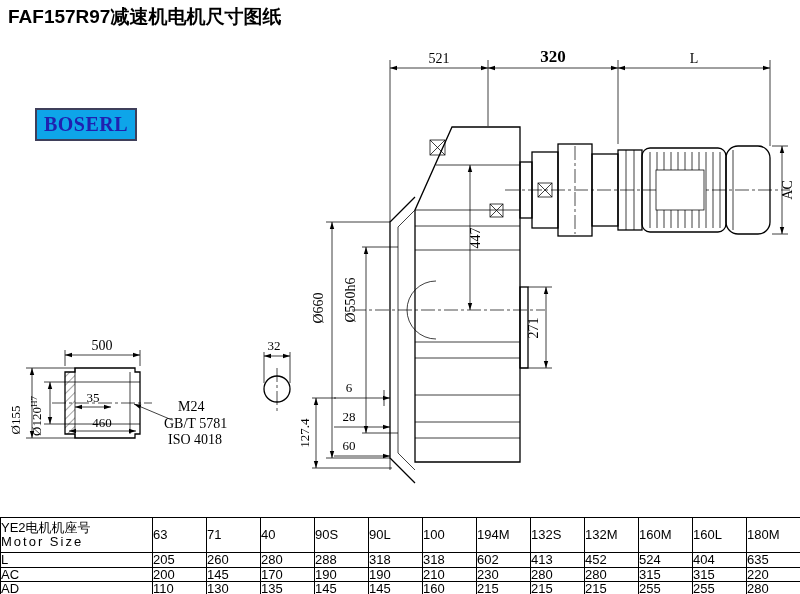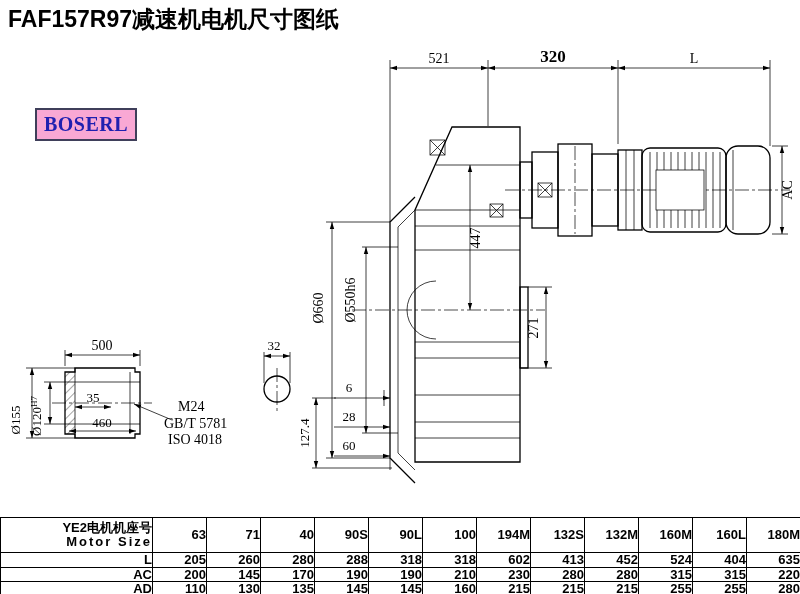--- a/index.html
+++ b/index.html
@@ -1,31 +1,31 @@
 <!DOCTYPE html>
 <html><head>
 <meta charset="utf-8">
 <style>
   *{margin:0;padding:0;box-sizing:border-box}
   html,body{width:800px;height:594px}
   body{background:#fff;position:relative;overflow:hidden;font-family:"Liberation Sans",sans-serif;color:#000}
-  .title{position:absolute;left:8px;top:4px;font-size:23px;font-weight:bold;letter-spacing:0;white-space:nowrap}
-  .logo{position:absolute;left:35px;top:108px;width:102px;height:33px;border:2px solid #3f3f5a;display:flex;align-items:center;justify-content:center;background:#f9a8d4}
+  .title{position:absolute;left:8px;top:4px;font-size:19px;font-weight:bold;letter-spacing:0;white-space:nowrap}
+  .logo{position:absolute;left:35px;top:108px;width:102px;height:33px;border:2px solid #3f3f5a;display:flex;align-items:center;justify-content:center;background:#0ea5e9}
   .logo span{font-family:"Liberation Serif",serif;font-weight:bold;font-size:20px;color:#2020b0;letter-spacing:.5px}
   svg.drawing{position:absolute;left:0;top:0}
   .ol{fill:none;stroke:#000;stroke-width:1.3}
   .tn{fill:none;stroke:#000;stroke-width:.75}
   .dm{fill:none;stroke:#000;stroke-width:.75;marker-start:url(#ar);marker-end:url(#ar)}
   .de{fill:none;stroke:#000;stroke-width:.75;marker-end:url(#ar)}
   .cl{fill:none;stroke:#000;stroke-width:.7;stroke-dasharray:14 3 3 3}
   .dtxt{fill:#000;font-family:"Liberation Serif",serif;font-size:14px}
   .sm{font-size:13px}
   .big{font-size:17px;font-weight:bold}
   table.size-table{position:absolute;left:0;top:517px;width:800px;border-collapse:collapse;table-layout:fixed;font-size:13px;background:#fff}
-  .size-table th,.size-table td{border:1px solid #000;text-align:right;vertical-align:middle;padding:0;font-weight:bold;line-height:1.05}
+  .size-table th,.size-table td{border:1px solid #000;text-align:left;vertical-align:middle;padding:0;font-weight:normal;line-height:1.05}
   .size-table th{height:35px}
   .size-table td{height:14px}
   .hdr-en{letter-spacing:2px}
 </style>
 </head>
 <body>
 
 <div class="title">FAF157R97减速机电机尺寸图纸</div>
 
 <div class="logo">

